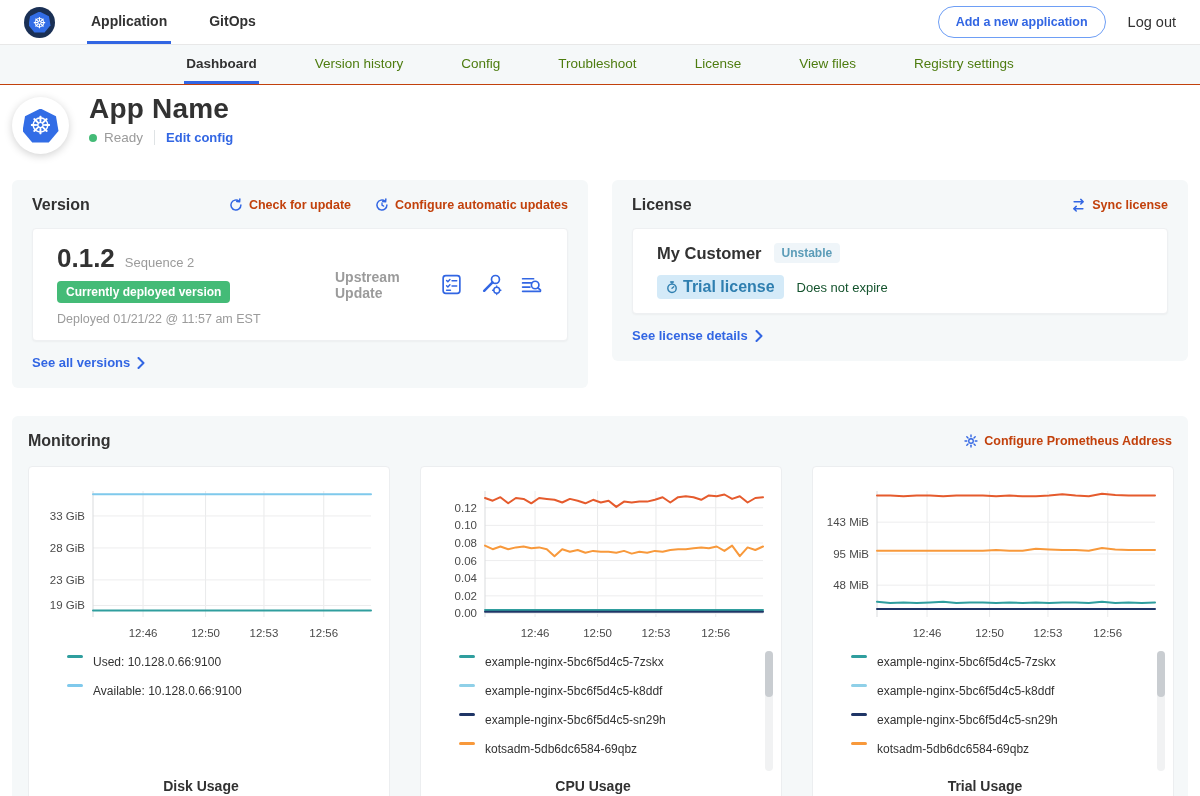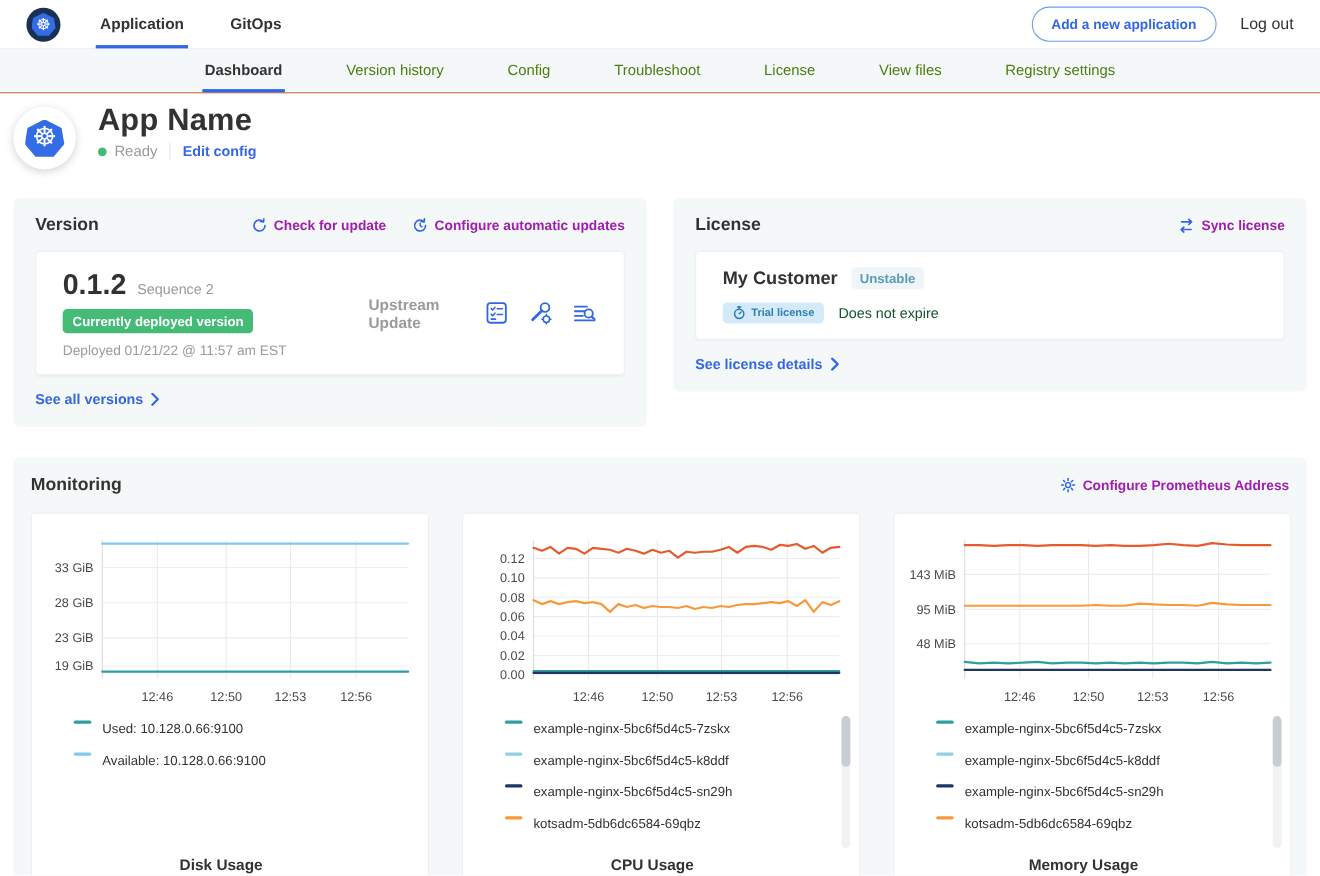--- a/index.html
+++ b/index.html
@@ -40,40 +40,40 @@
   .status-text { font-size:13.5px; color:#9b9b9b; }
   .status-divider { width:1px; height:15px; background:#dfe3e5; margin:0 11px; }
   .edit-config { font-size:13px; font-weight:700; color:#3266e3; cursor:pointer; }
 
   
   .cards-row { display:flex; gap:24px; margin:8px 12px 0; align-items:flex-start; }
   .panel { background:#f5f8f9; border-radius:6px; padding:16px 20px 18px; flex:1; }
   .panel-head { display:flex; align-items:center; }
   .panel-title { font-size:16px; font-weight:700; }
   .panel-links { margin-left:auto; display:flex; align-items:center; gap:24px; }
-  .blue-link { display:flex; align-items:center; gap:6px; color:#a21caf; font-size:12.5px; font-weight:700; cursor:pointer; }
+  .blue-link { display:flex; align-items:center; gap:6px; color:#c2410c; font-size:12.5px; font-weight:700; cursor:pointer; }
   .inner-card { background:#fff; border:1px solid #eef0f2; box-shadow:0 1px 2px rgba(0,0,0,.04); border-radius:4px; margin-top:14px; padding:14px 24px; }
 
   .version-body { display:flex; align-items:center; }
   .version-left { width:258px; flex:none; }
   .version-number-row { display:flex; align-items:baseline; gap:10px; }
   .version-number { font-size:26px; font-weight:700; }
   .version-seq { font-size:13px; color:#9b9b9b; }
   .deployed-badge { display:inline-block; margin-top:7px; background:#44bb77; color:#fff; font-size:12px; font-weight:700; padding:4px 9px; border-radius:4px; }
   .deployed-at { margin-top:9px; font-size:12.5px; color:#9b9b9b; }
   .version-source { flex:1; font-size:14px; font-weight:600; color:#9b9b9b; padding-left:20px; }
   .version-icons { display:flex; align-items:center; gap:17px; }
   .vicon { width:23px; height:23px; cursor:pointer; }
   .see-link { display:flex; align-items:center; gap:7px; margin-top:14px; color:#3266e3; font-size:13px; font-weight:700; cursor:pointer; }
 
   .license-row1 { display:flex; align-items:center; gap:12px; }
   .customer-name { font-size:16.5px; font-weight:700; }
   .channel-badge { background:#eff5f9; color:#5b9cb8; font-size:12px; font-weight:600; padding:3px 8px; border-radius:4px; }
   .license-row2 { display:flex; align-items:center; gap:13px; margin-top:12px; }
-  .trial-badge { display:flex; align-items:center; gap:5px; background:#d4eaf8; color:#2f7fb0; font-size:10px; font-weight:700; padding:3px 9px; border-radius:4px; }
+  .trial-badge { display:flex; align-items:center; gap:5px; background:#d4eaf8; color:#2f7fb0; font-size:16px; font-weight:700; padding:3px 9px; border-radius:4px; }
   .expiry-text { font-size:13px; color:#14532d; }
 
   
   .monitoring { margin:28px 12px 0; background:#f5f8f9; border-radius:6px; padding:16px 16px 16px; }
   .charts-row { display:flex; gap:30px; margin-top:16px; }
   .chart-card { position:relative; flex:1; background:#fff; border:1px solid #eceef0; border-radius:4px; height:344px; padding:12px 8px 0; }
   .chart-plot { display:block; margin:0 auto; }
   .chart-legend { margin:8px 0 0 30px; }
   .legend-item { display:flex; align-items:flex-start; gap:10px; margin-bottom:15px; }
   .legend-dash { width:16px; height:3px; border-radius:2px; flex:none; }
@@ -395,16 +395,16 @@
             <span class="legend-label">example-nginx-5bc6f5d4c5-sn29h</span>
           </div>
           <div class="legend-item">
             <span class="legend-dash" style="background: rgb(248, 153, 59);"></span>
             <span class="legend-label">kotsadm-5db6dc6584-69qbz</span>
           </div>
         </div>
     <div class="legend-scrollbar">
       <div class="legend-scrollbar-thumb"></div>
     </div>
-    <div class="chart-title">Memory Usage</div>
+    <div class="chart-title">Trial Usage</div>
   </div>
 </div>
 </section>
 
 </body></html>

